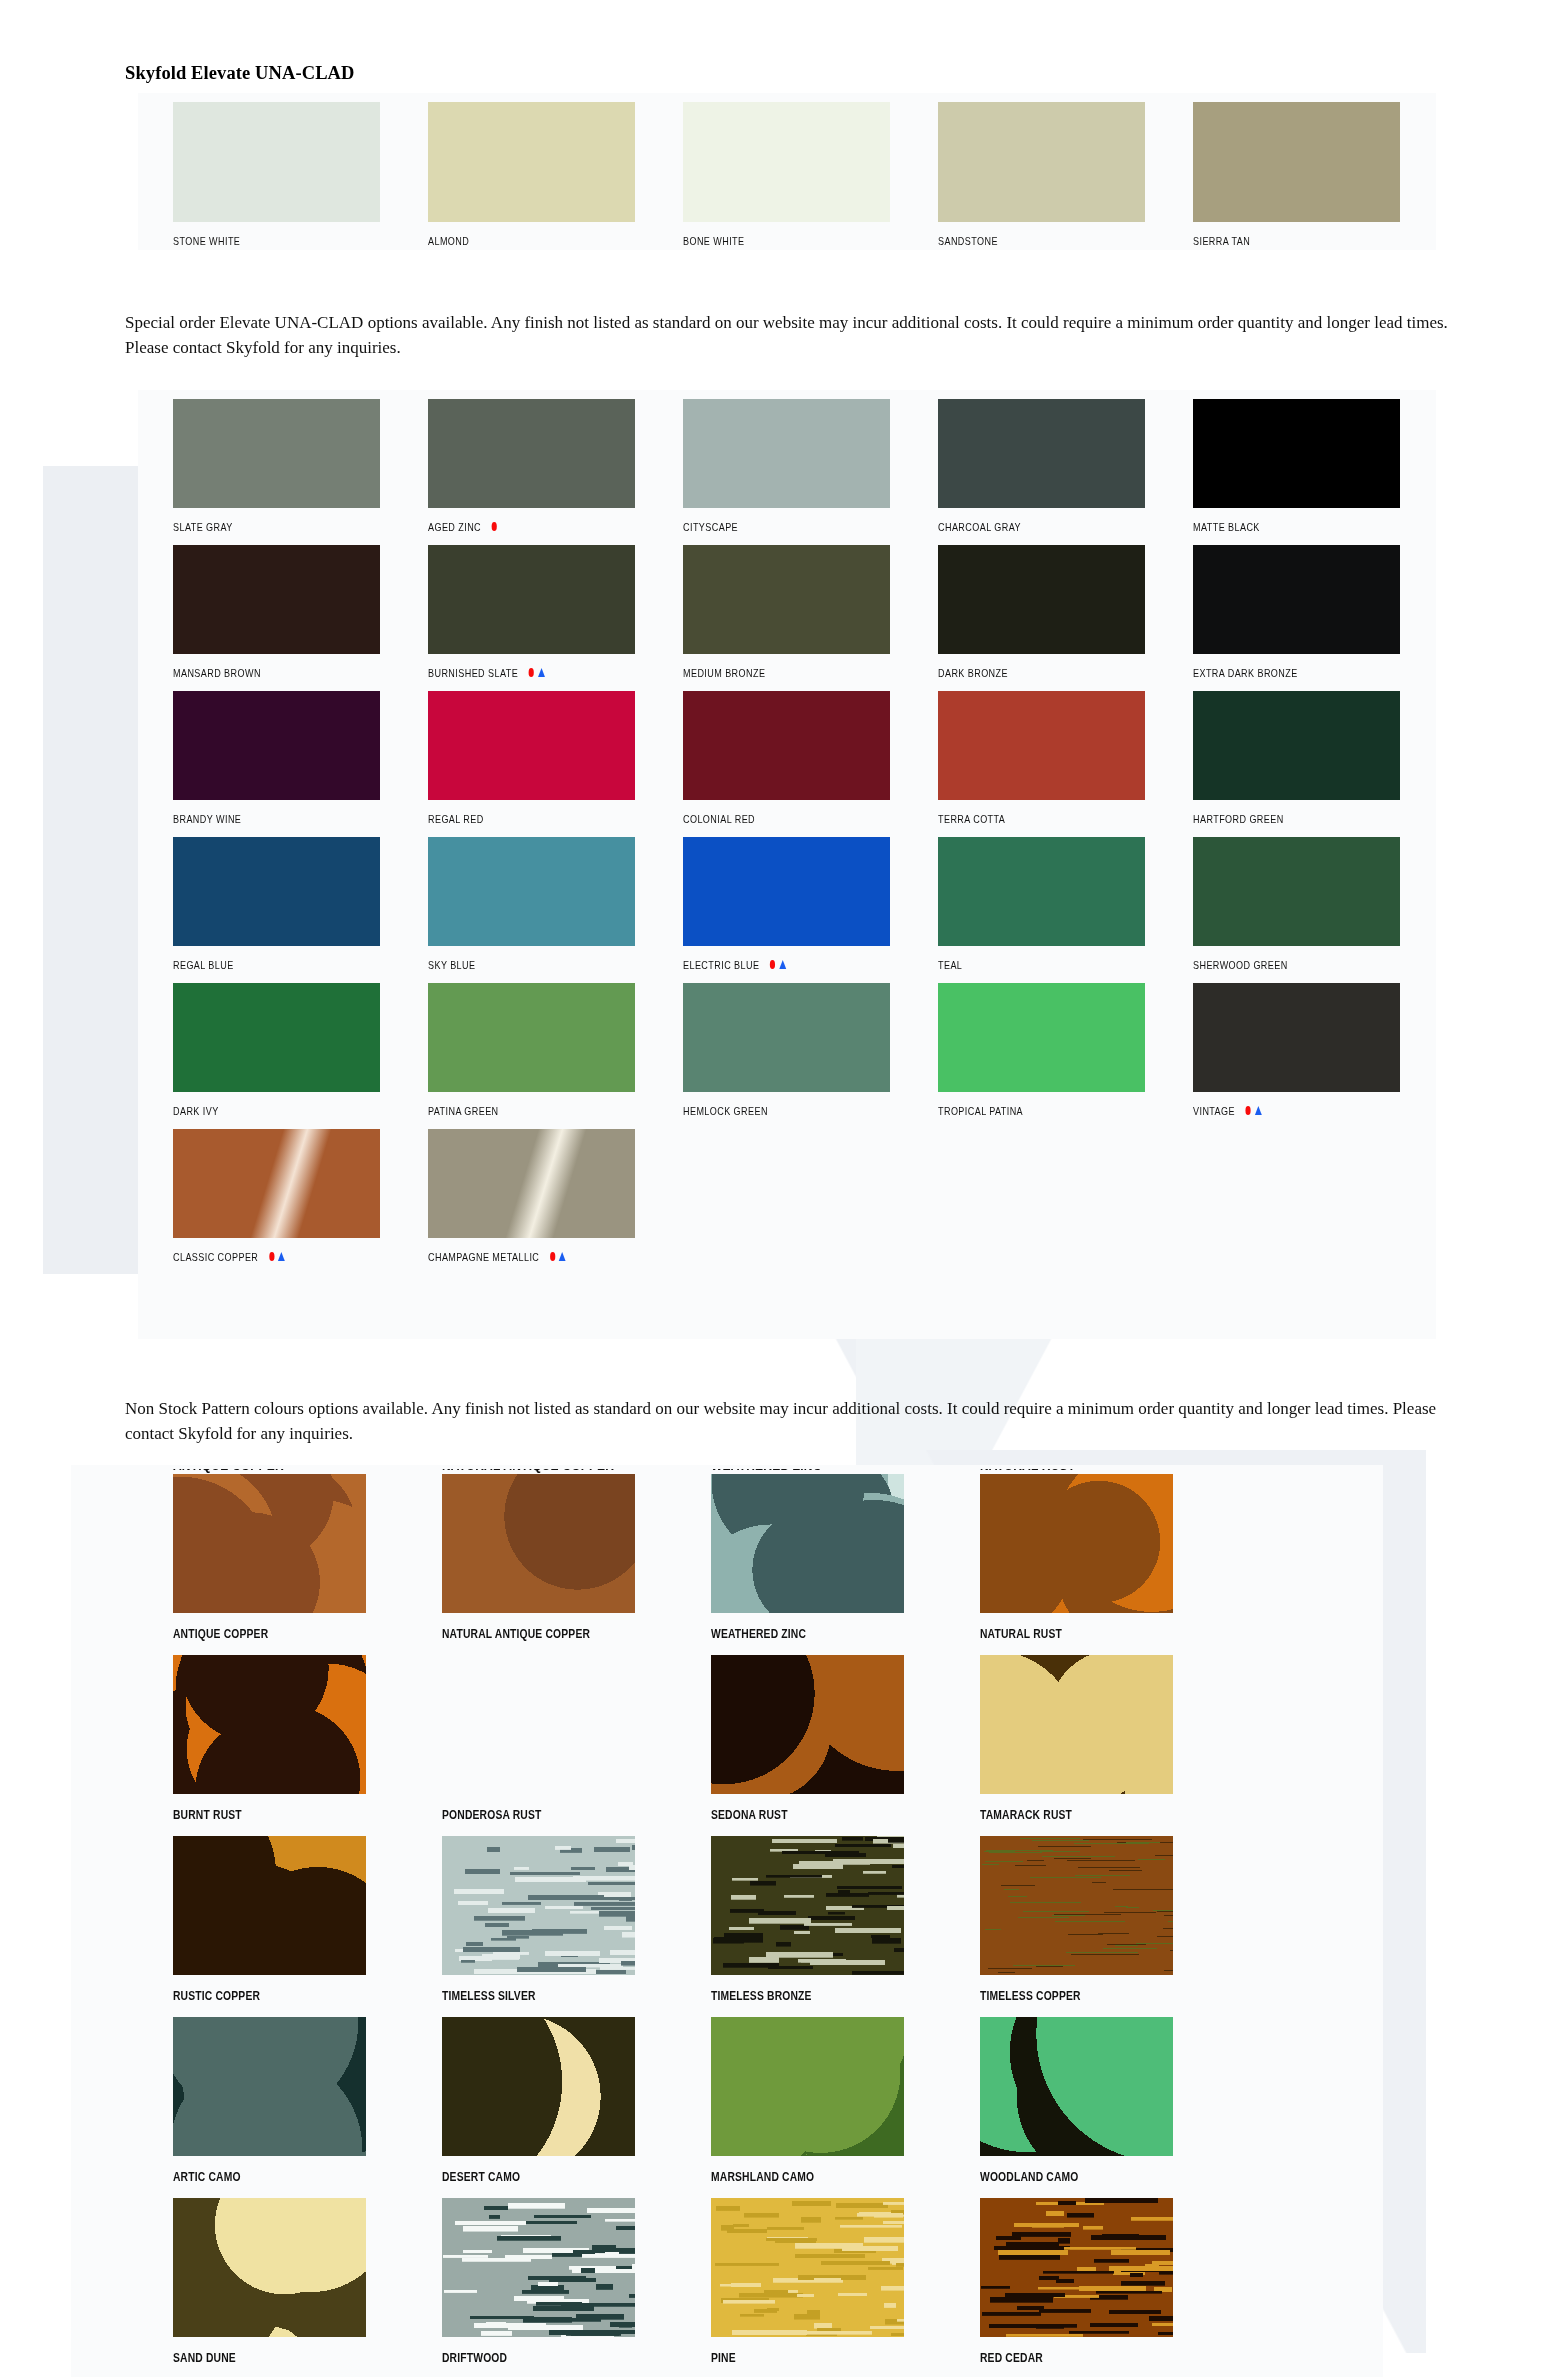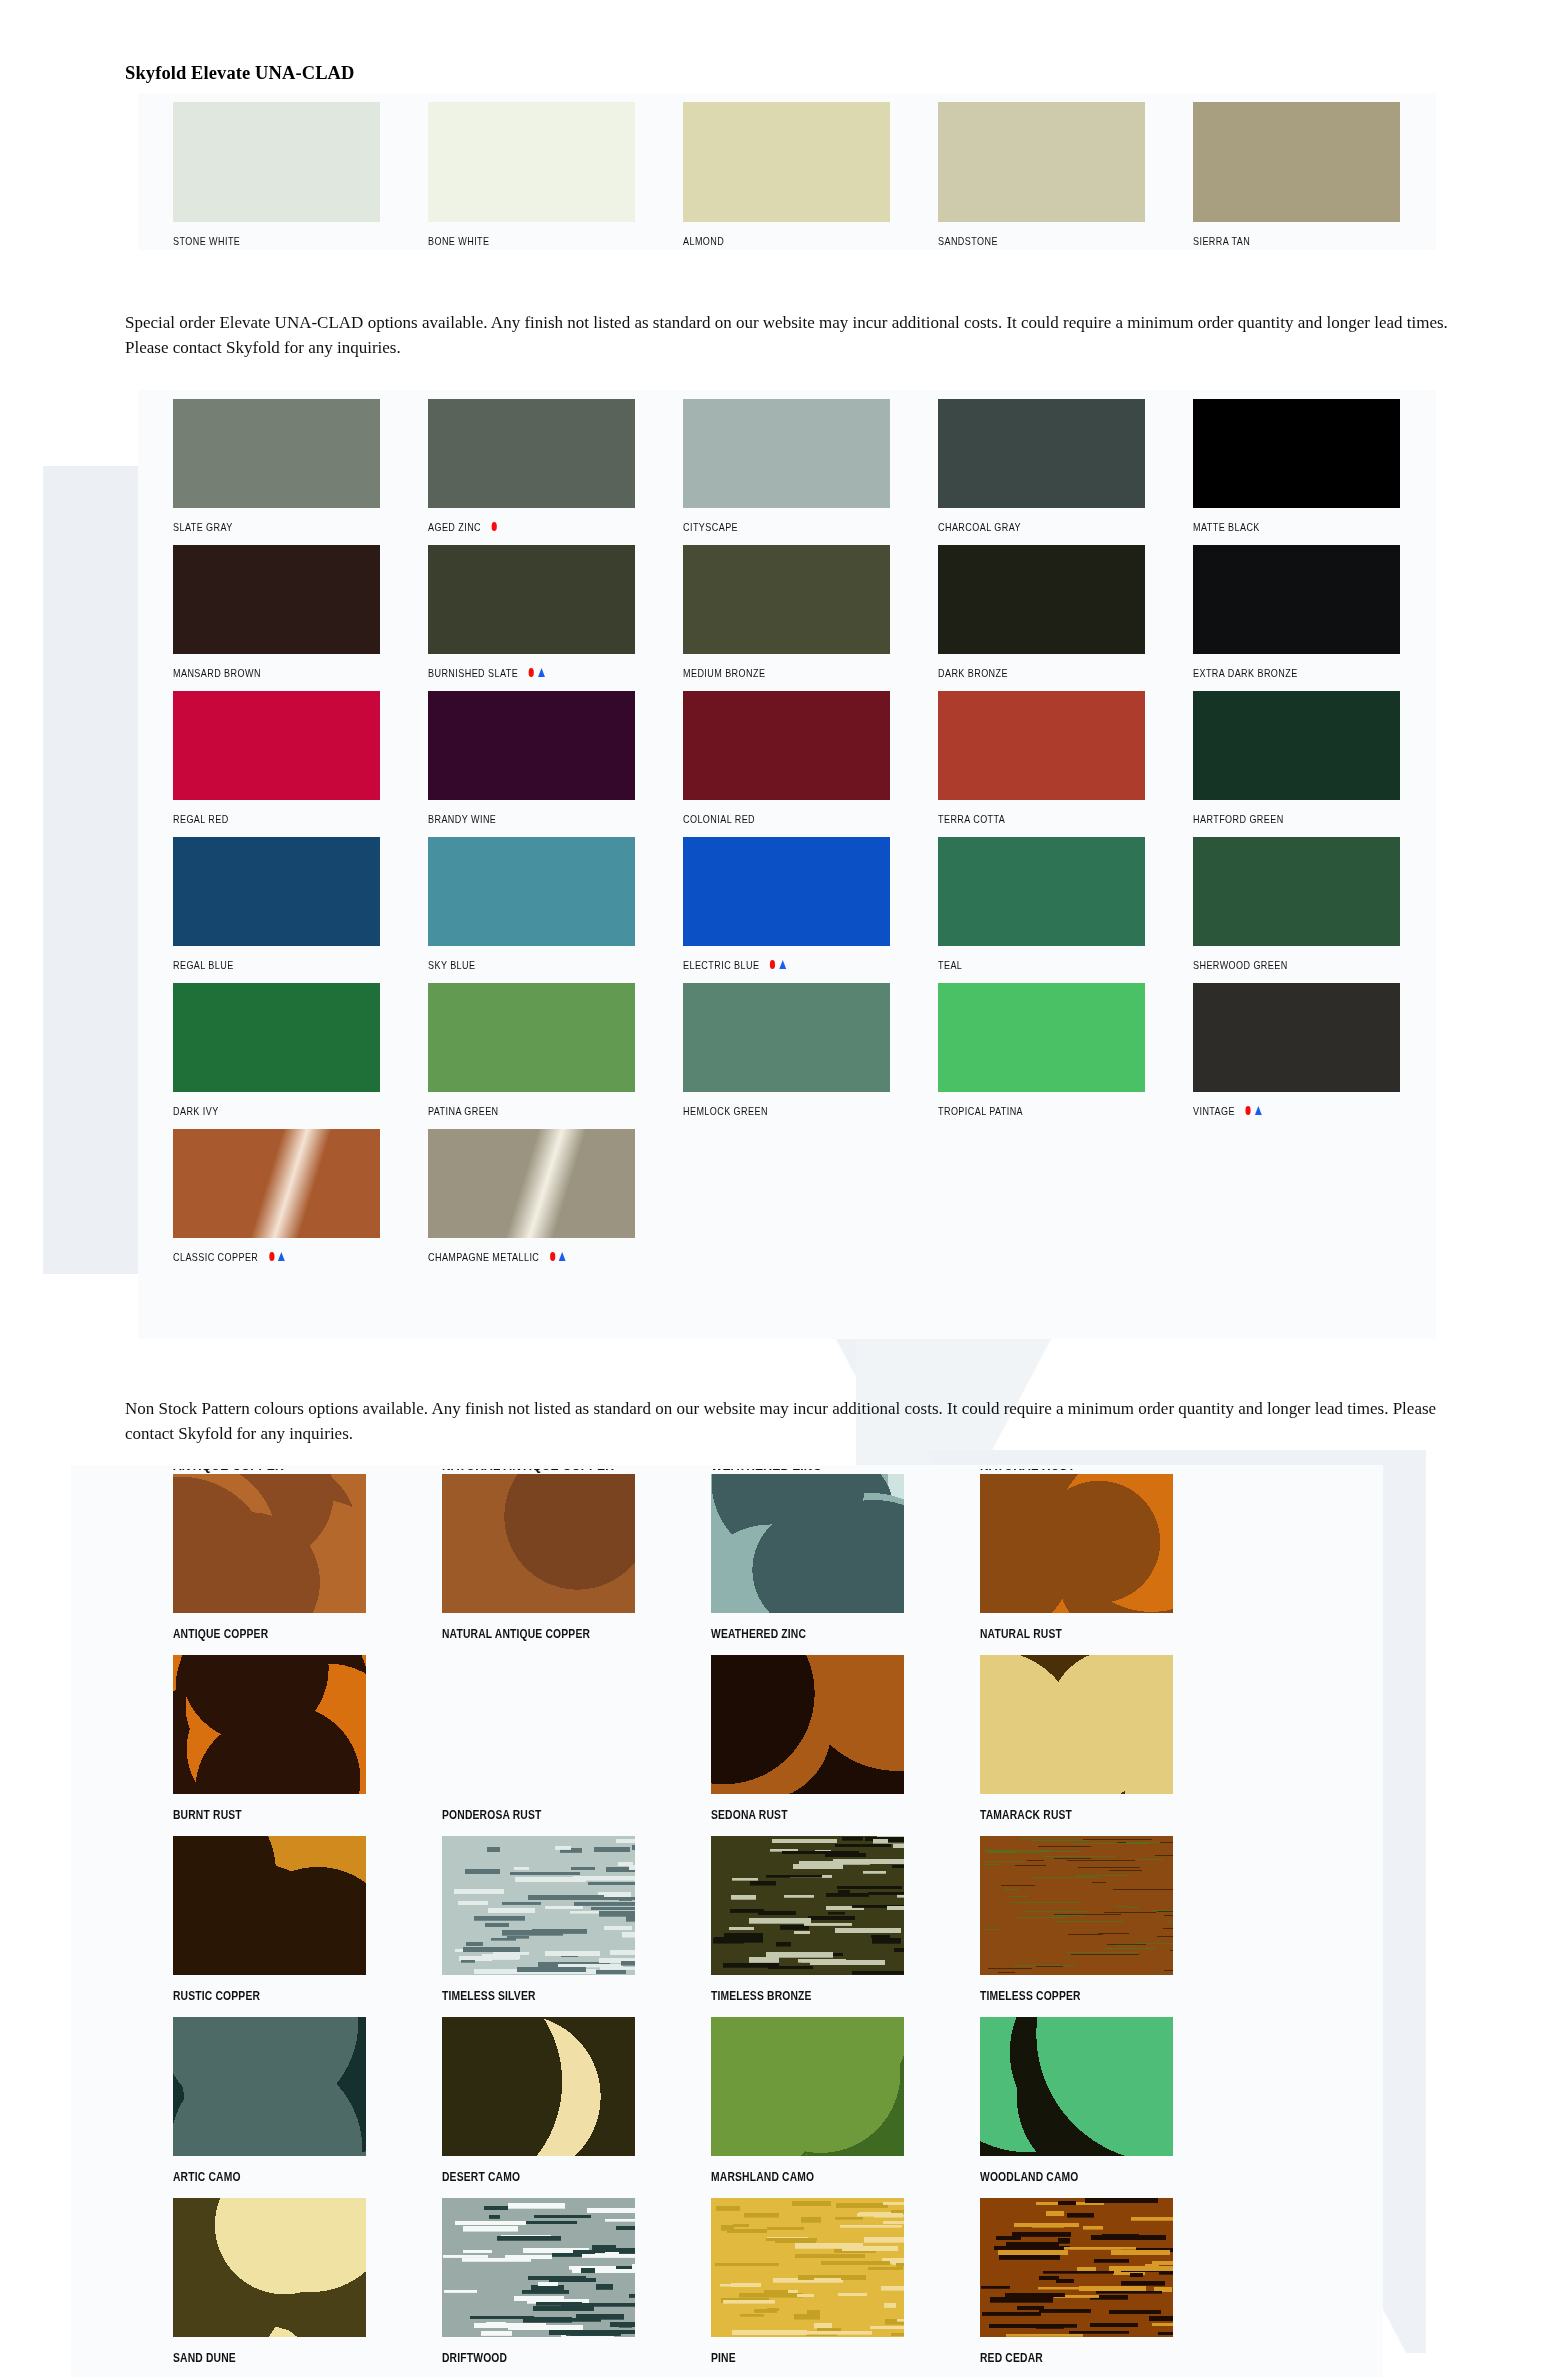--- a/index.html
+++ b/index.html
@@ -153,29 +153,29 @@
     <h1 class="h1">Skyfold Elevate UNA-CLAD</h1>
 
     <div class="grid grid-std" id="grid-standard">
         <div class="cell">
           <div class="chip" style="background: rgb(223, 231, 223);"></div>
           <div class="cap">
             <span>STONE WHITE</span>
           </div>
         </div>
         <div class="cell">
+          <div class="chip" style="background: rgb(220, 217, 177);"></div>
+          <div class="cap">
+            <span>ALMOND</span>
+          </div>
+        </div>
+        <div class="cell">
           <div class="chip" style="background: rgb(238, 243, 230);"></div>
           <div class="cap">
             <span>BONE WHITE</span>
-          </div>
-        </div>
-        <div class="cell">
-          <div class="chip" style="background: rgb(220, 217, 177);"></div>
-          <div class="cap">
-            <span>ALMOND</span>
           </div>
         </div>
         <div class="cell">
           <div class="chip" style="background: rgb(205, 203, 171);"></div>
           <div class="cap">
             <span>SANDSTONE</span>
           </div>
         </div>
         <div class="cell">
           <div class="chip" style="background: rgb(167, 159, 127);"></div>
@@ -249,29 +249,29 @@
             <span>DARK BRONZE</span>
           </div>
         </div>
         <div class="cell">
           <div class="chip" style="background: rgb(14, 15, 16);"></div>
           <div class="cap">
             <span>EXTRA DARK BRONZE</span>
           </div>
         </div>
         <div class="cell">
+          <div class="chip" style="background: rgb(51, 8, 42);"></div>
+          <div class="cap">
+            <span>BRANDY WINE</span>
+          </div>
+        </div>
+        <div class="cell">
           <div class="chip" style="background: rgb(200, 6, 60);"></div>
           <div class="cap">
             <span>REGAL RED</span>
-          </div>
-        </div>
-        <div class="cell">
-          <div class="chip" style="background: rgb(51, 8, 42);"></div>
-          <div class="cap">
-            <span>BRANDY WINE</span>
           </div>
         </div>
         <div class="cell">
           <div class="chip" style="background: rgb(110, 19, 32);"></div>
           <div class="cap">
             <span>COLONIAL RED</span>
           </div>
         </div>
         <div class="cell">
           <div class="chip" style="background: rgb(173, 60, 44);"></div>

